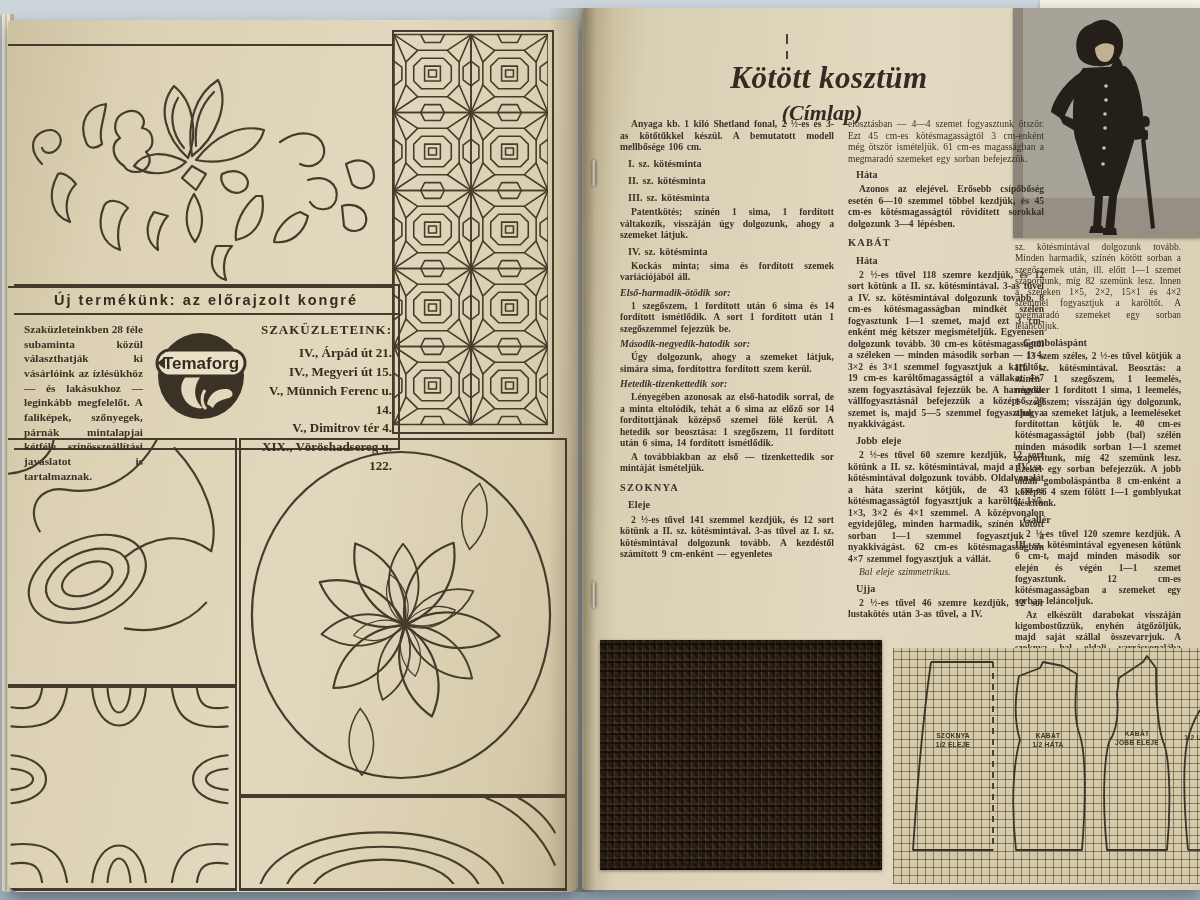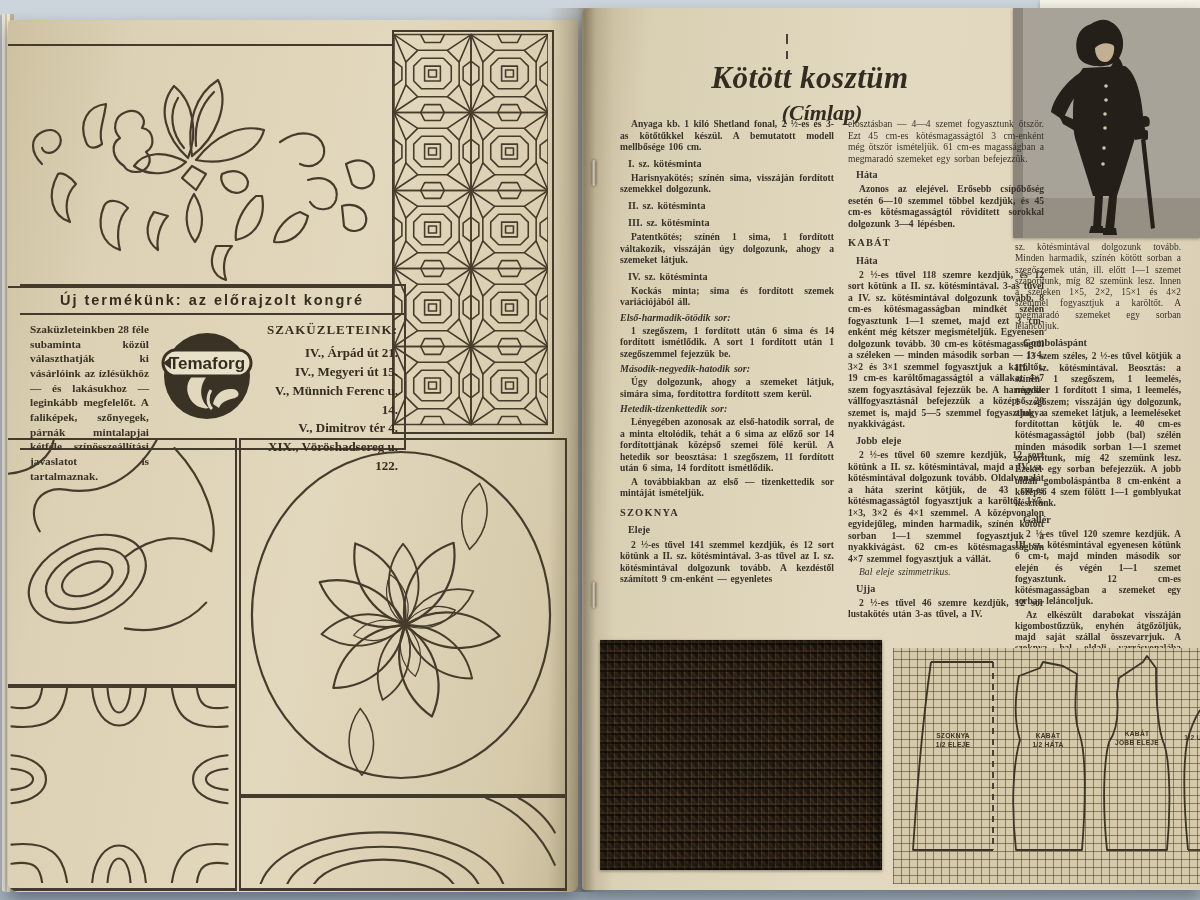--- a/index.html
+++ b/index.html
@@ -28,40 +28,40 @@
     background:linear-gradient(180deg,#f4f1e8 0%,#e9e4d4 60%,#cfc8b2 100%);
     border-radius:0 0 0 18px;box-shadow:0 2px 4px rgba(60,70,80,.35);}
   .gutter{position:absolute;left:548px;top:8px;width:66px;height:884px;
     background:linear-gradient(90deg,rgba(80,66,42,0) 0%,rgba(80,66,42,.28) 45%,rgba(60,48,30,.42) 55%,rgba(80,66,42,.12) 72%,rgba(80,66,42,0) 100%);}
   .staple{position:absolute;width:4px;height:26px;background:linear-gradient(90deg,#8d8470,#d8d2c0 45%,#7a7260);border-radius:2px;box-shadow:0 0 3px rgba(40,30,15,.6);}
 
   
   .box{position:absolute;border:2px solid #453b2c;}
   #floral-box{left:0;top:24px;width:384px;height:240px;border-left:none;background:transparent;}
   #tile-box{left:384px;top:10px;width:158px;height:400px;}
-  #ad-box{left:12px;top:264px;width:384px;height:162px;border-left:none;}
+  #ad-box{left:6px;top:264px;width:384px;height:162px;border-left:none;}
   #ad-headline{font-family:"Liberation Sans",sans-serif;font-weight:bold;font-size:14.5px;
     letter-spacing:2px;text-align:center;padding:6px 4px 5px;border-bottom:2px solid #453b2c;color:#352d1f;}
   #ad-body{display:flex;padding:7px 6px 4px 10px;gap:6px;}
   #ad-par{width:148px;font-weight:bold;font-size:11.3px;line-height:1.3;text-align:justify;color:#3a3226;}
   #ad-logo{width:106px;flex:none;padding-top:4px;}
   #ad-shops{flex:1;text-align:right;color:#352d1f;}
   #shops-title{font-weight:bold;font-size:13px;letter-spacing:1px;margin-bottom:6px;}
   #shops-list .line{font-weight:bold;font-size:13px;line-height:1.45;}
   .panel{position:absolute;border:2px solid #453b2c;}
   #panel-a{left:0;top:418px;width:227px;height:244px;border-left:none;}
   #panel-b{left:0;top:666px;width:227px;height:200px;border-left:none;border-bottom-width:3px;}
   #panel-c{left:231px;top:418px;width:324px;height:354px;}
   #panel-d{left:231px;top:776px;width:324px;height:90px;border-bottom-width:3px;}
   .panel svg,.box svg{display:block;}
 
   
   #fold-mark{position:absolute;left:204px;top:26px;width:3px;height:30px;}
   #fold-mark i{display:block;width:2px;background:#4a4236;margin:0 0 7px 0;}
-  #rp-title{position:absolute;left:18px;top:52px;width:420px;text-align:center;
+  #rp-title{position:absolute;left:37px;top:52px;width:420px;text-align:center;
     font-style:italic;font-weight:bold;font-size:31px;color:#332c22;letter-spacing:.5px;}
   #rp-subtitle{position:absolute;left:30px;top:92px;width:420px;text-align:center;
     font-style:italic;font-weight:bold;font-size:22px;color:#332c22;}
   .col{position:absolute;text-align:justify;font-size:9.6px;line-height:1.2;color:#38322a;
     word-spacing:1.4px;overflow:hidden;}
   #col-1{left:38px;top:110px;width:214px;height:524px;}
   #col-2{left:266px;top:110px;width:196px;height:528px;}
   #col-3{left:433px;top:234px;width:166px;height:414px;font-size:9.4px;}
   .blk{margin:0 0 2px;}
   .blk.p{text-indent:11px;font-weight:bold;}
@@ -308,21 +308,20 @@
           <circle cx="92" cy="120" r="1.8"></circle>
         <circle cx="91" cy="140" r="1.8"></circle>
           <circle cx="90" cy="156" r="1.8"></circle>
       </g>
     </svg>
   </div>
 
   <div id="col-1" class="col">
       <div class="blk p">Anyaga kb. 1 kiló Shetland fonal, 2 ½-es és 3-as kötőtűkkel készül. A bemutatott modell mellbősége 106 cm.</div>
       <div class="blk h">I. sz. kötésminta</div>
-      <div class="blk p">Harisnyakötés; színén sima, visszáján fordított szemekkel dolgozunk.</div>
       <div class="blk h">II. sz. kötésminta</div>
       <div class="blk h">III. sz. kötésminta</div>
       <div class="blk p">Patentkötés; színén 1 sima, 1 fordított váltakozik, visszáján úgy dolgozunk, ahogy a szemeket látjuk.</div>
       <div class="blk h">IV. sz. kötésminta</div>
       <div class="blk p">Kockás minta; sima és fordított szemek variációjából áll.</div>
       <div class="blk hi">Első-harmadik-ötödik sor:</div>
       <div class="blk p">1 szegőszem, 1 fordított után 6 sima és 14 fordított ismétlődik. A sort 1 fordított után 1 szegőszemmel fejezzük be.</div>
       <div class="blk hi">Második-negyedik-hatodik sor:</div>
       <div class="blk p">Úgy dolgozunk, ahogy a szemeket látjuk, simára sima, fordítottra fordított szem kerül.</div>
       <div class="blk hi">Hetedik-tizenkettedik sor:</div>

